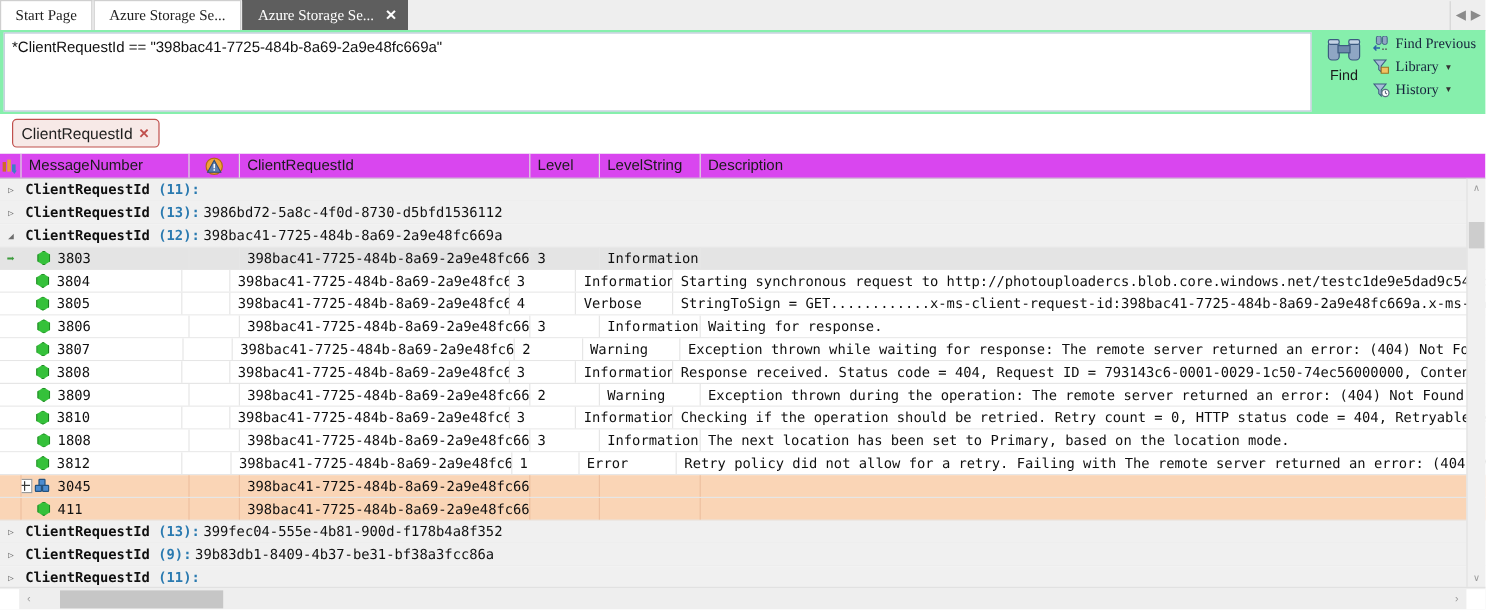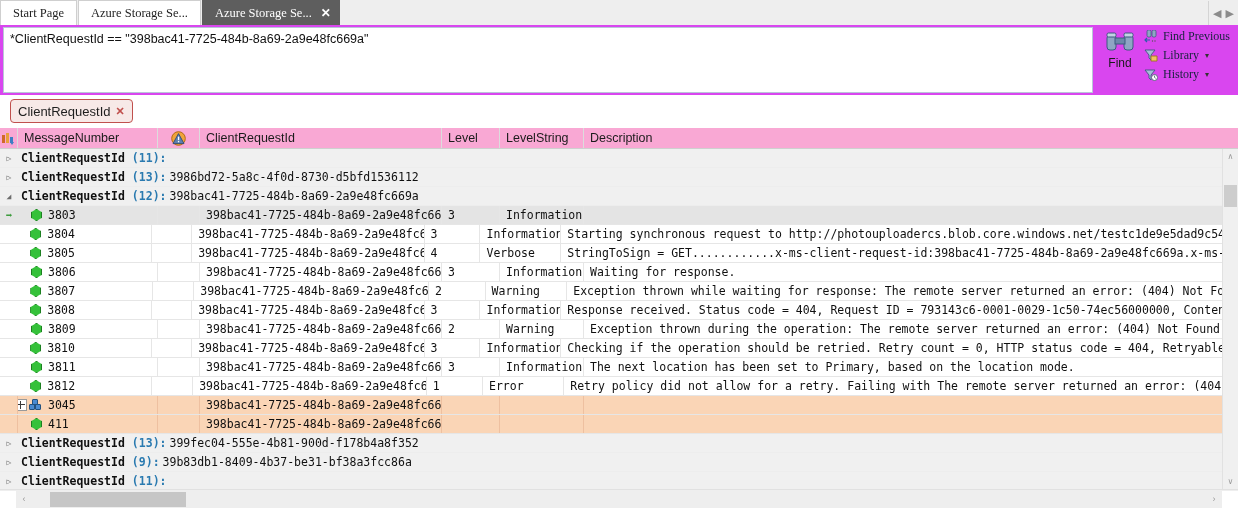--- a/index.html
+++ b/index.html
@@ -33,21 +33,21 @@
   }
   .tabnav{
     margin-left:auto;display:flex;align-items:center;height:24px;
     border-left:1px solid #d4d4d4;padding:0 4px;gap:4px;
   }
   .tabnav span{color:#8b8b8b;font-size:11px;line-height:1;cursor:default;}
 
   
   .querybar{
     position:absolute;left:0;top:25px;width:1238px;height:70px;
-    background:#d946ef;
+    background:#86efac;
     box-sizing:border-box;
   }
   .queryinput{
     position:absolute;left:3px;top:2px;width:1090px;height:66px;
     background:#ffffff;border:1px solid #b9c6d8;box-sizing:border-box;
     padding:4px 6px;font-size:12.5px;color:#101010;
     overflow:hidden;white-space:pre-wrap;
   }
   .findpanel{
     position:absolute;left:1096px;top:0px;width:142px;height:70px;
@@ -77,21 +77,21 @@
     background:#f7e9e7;font-size:13px;color:#1e1e1e;cursor:default;
   }
   .chip .x{color:#c0504d;font-size:11px;font-weight:700;cursor:pointer;}
 
   
   .grid{
     position:absolute;left:0;top:128px;width:1238px;height:380px;
     background:#ffffff;overflow:hidden;
   }
   .hdr{
-    display:flex;height:21px;background:#f9a8d4;
+    display:flex;height:21px;background:#d946ef;
     border-bottom:1px solid #cfcfcf;box-sizing:border-box;justify-content:flex-end;
   }
   .hc{
     display:flex;align-items:center;height:20px;box-sizing:border-box;
     border-right:1px solid #dcdcdc;padding-left:6px;
     font-size:12.5px;color:#1b1b1b;white-space:nowrap;overflow:hidden;cursor:default;
   }
   .c-sel{width:18px;padding-left:0;justify-content:center;border-right:1px solid #dcdcdc;}
   .c-msg{width:140px;}
   .c-ico{width:42px;justify-content:center;padding-left:0;}
@@ -432,21 +432,21 @@
           <div class="dc c-desc">Checking if the operation should be retried. Retry count = 0, HTTP status code = 404, Retryable exce…</div>
         </div>
         <div class="drow">
           <div class="dc c-sel">
             <span class="arrowmark"></span>
           </div>
           <div class="dc c-msg">
             <span class="pad">
               <span class="hexg"></span>
             </span>
-            <span>3811</span>
+            <span>1808</span>
           </div>
           <div class="dc c-ico"></div>
           <div class="dc c-crid">398bac41-7725-484b-8a69-2a9e48fc669a</div>
           <div class="dc c-lvl">3</div>
           <div class="dc c-lvls">Information</div>
           <div class="dc c-desc">The next location has been set to Primary, based on the location mode.</div>
         </div>
         <div class="drow">
           <div class="dc c-sel">
             <span class="arrowmark"></span>

